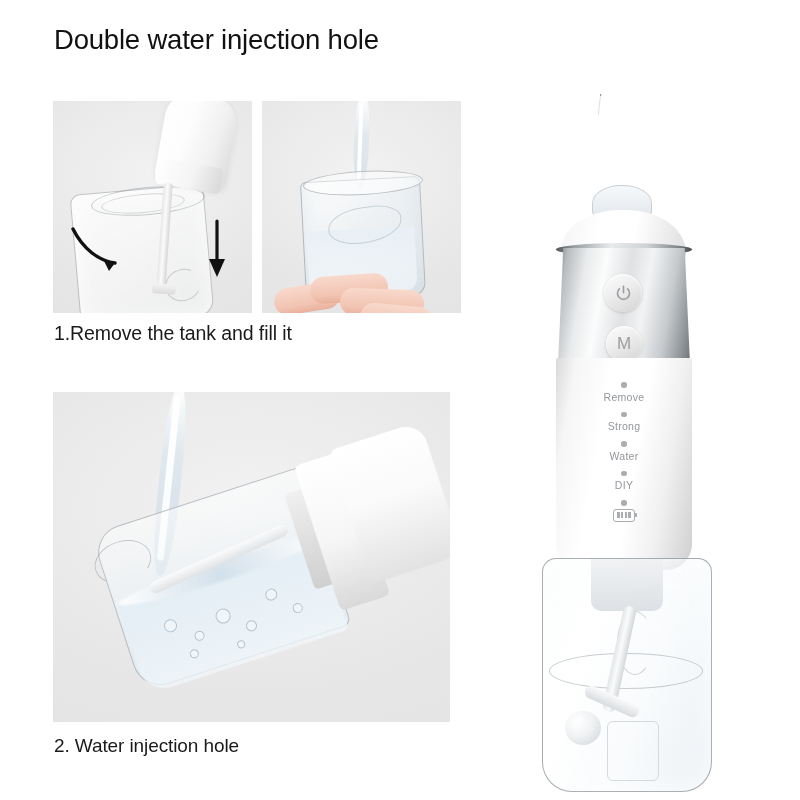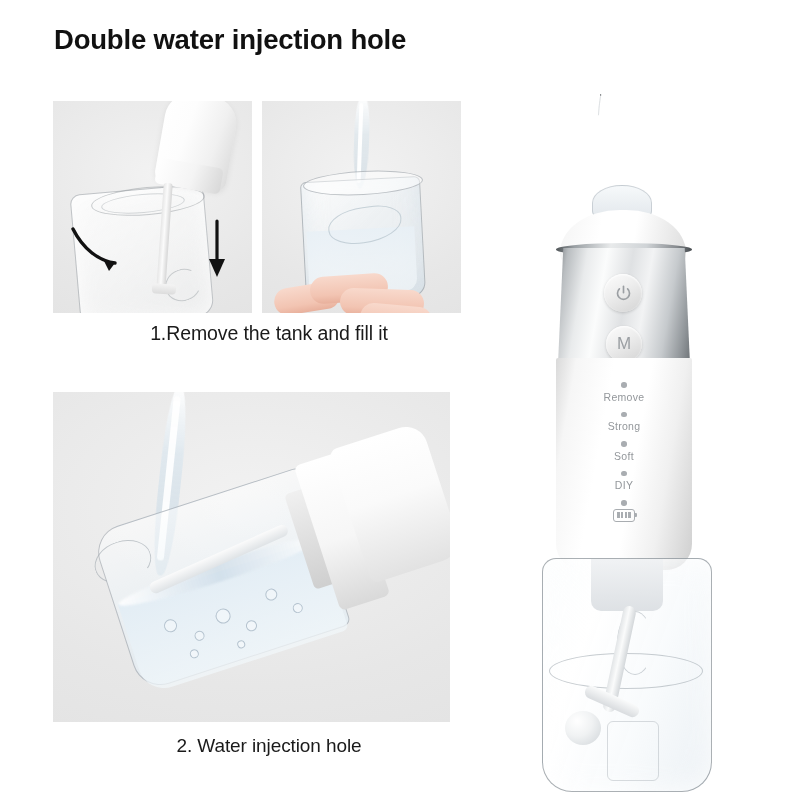--- a/index.html
+++ b/index.html
@@ -20,21 +20,21 @@
     overflow: hidden;
   }
 
   
   .headline {
     position: absolute;
     left: 54px;
     top: 22px;
     width: 470px;
     font-size: 27.5px;
-    font-weight: bold;
+    font-weight: normal;
     line-height: 1.32;
     color: #111111;
     letter-spacing: -0.2px;
   }
   .headline .line { display: block; white-space: nowrap; }
 
   
   .panel {
     position: absolute;
     background: #e9e9e9;
@@ -54,21 +54,21 @@
   
   .caption {
     position: absolute;
     color: #1a1a1a;
     font-size: 19.5px;
     line-height: 1.42;
     letter-spacing: -0.1px;
   }
   .cap-1 { left: 54px; top: 320px; width: 430px; }
   .cap-2 { left: 54px; top: 733px; width: 430px; font-size: 19px; }
-  .caption .line { display: block; white-space: nowrap; text-align: center; }
+  .caption .line { display: block; white-space: nowrap; }
 
   
   .p1-handle {
     position: absolute;
     left: 108px; top: -6px;
     width: 72px; height: 92px;
     background: linear-gradient(100deg, #ffffff 0%, #fdfdfd 35%, #f0f0f0 72%, #dcdcdc 100%);
     border-radius: 26px 26px 10px 10px;
     transform: rotate(10deg);
     box-shadow: 0 2px 6px rgba(0,0,0,0.07);
@@ -590,21 +590,21 @@
       <div class="mode-row">
         <div class="mode-dot"></div>
         <div class="mode-label">Remove</div>
       </div>
       <div class="mode-row">
         <div class="mode-dot"></div>
         <div class="mode-label">Strong</div>
       </div>
       <div class="mode-row">
         <div class="mode-dot"></div>
-        <div class="mode-label">Soft</div>
+        <div class="mode-label">Water</div>
       </div>
       <div class="mode-row">
         <div class="mode-dot"></div>
         <div class="mode-label">DIY</div>
       </div>
       <div class="mode-row">
         <div class="mode-dot"></div>
         <div class="batt-icon">
           <div class="batt-bar"></div>
           <div class="batt-bar"></div>

